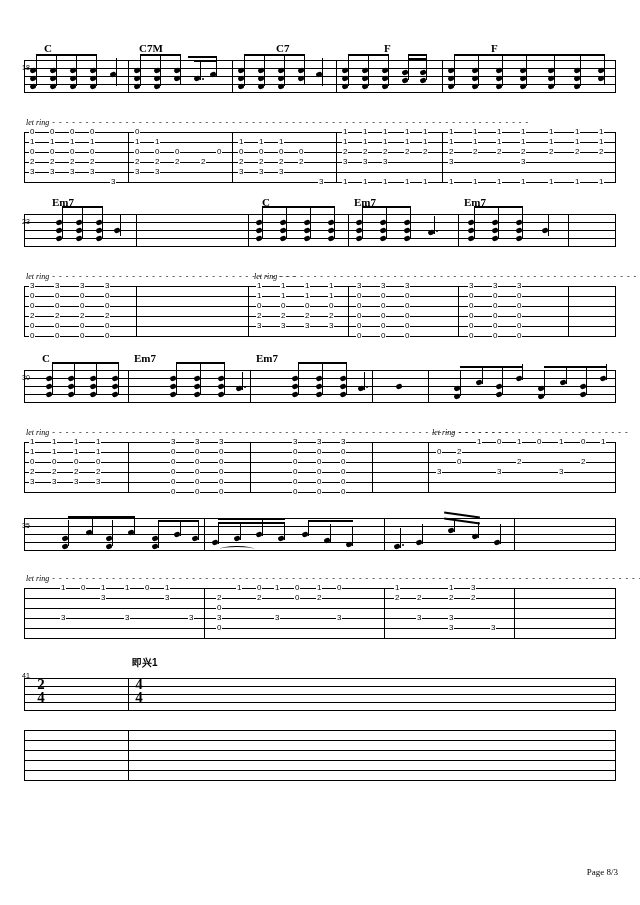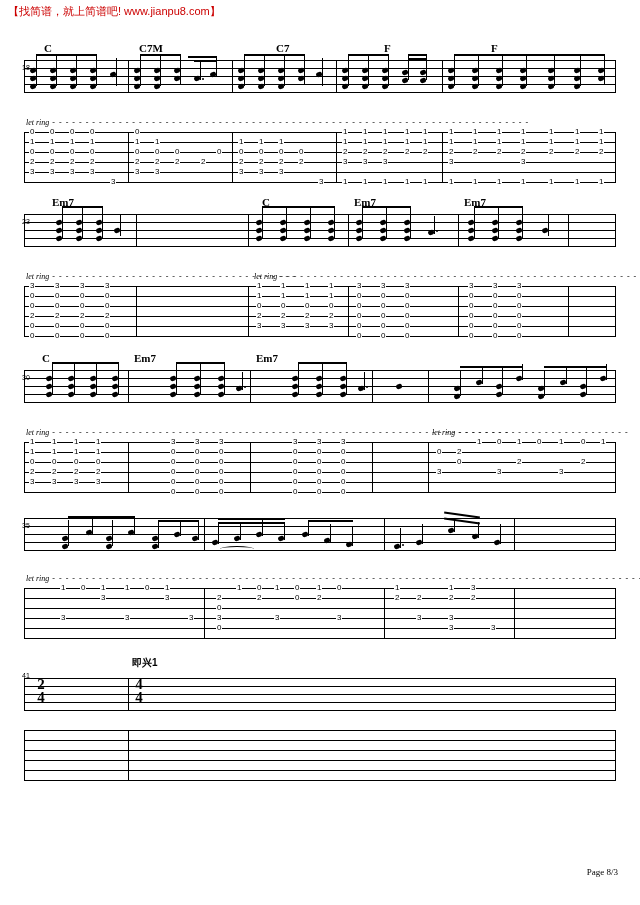--- a/index.html
+++ b/index.html
@@ -163,21 +163,20 @@
     font-family: "Liberation Serif", serif;
     font-size: 9px;
     color: #000;
   }
 </style>
 </head>
 <body>
 
 <div class="page">
 
-  <div class="watermark">【找简谱，就上简谱吧!  www.jianpu8.com】</div>
 
   <div class="system" style="top:42px;">
     <div class="measnum" style="left:-2px; top:22px;">18</div>
 
     <div class="chord" style="left:20px; top:0px;">C</div>
     <div class="chord" style="left:115px; top:0px;text-align:right;">C7M</div>
     <div class="chord" style="left:252px; top:0px;">C7</div>
     <div class="chord" style="left:360px; top:0px;">F</div>
     <div class="chord" style="left:467px; top:0px;">F</div>
 

